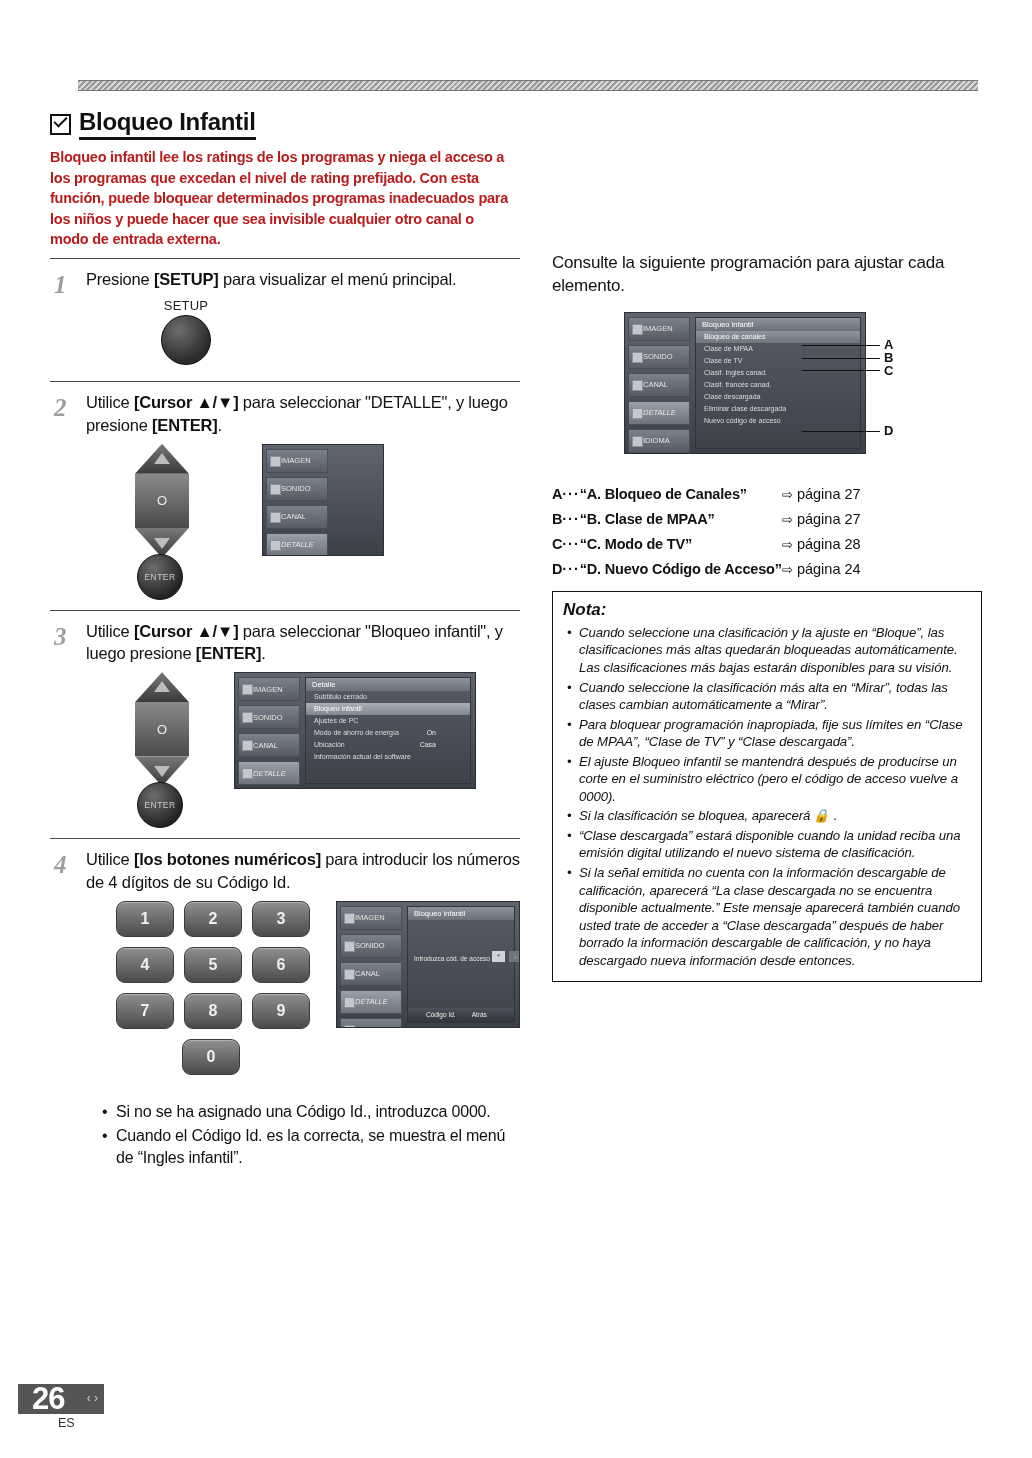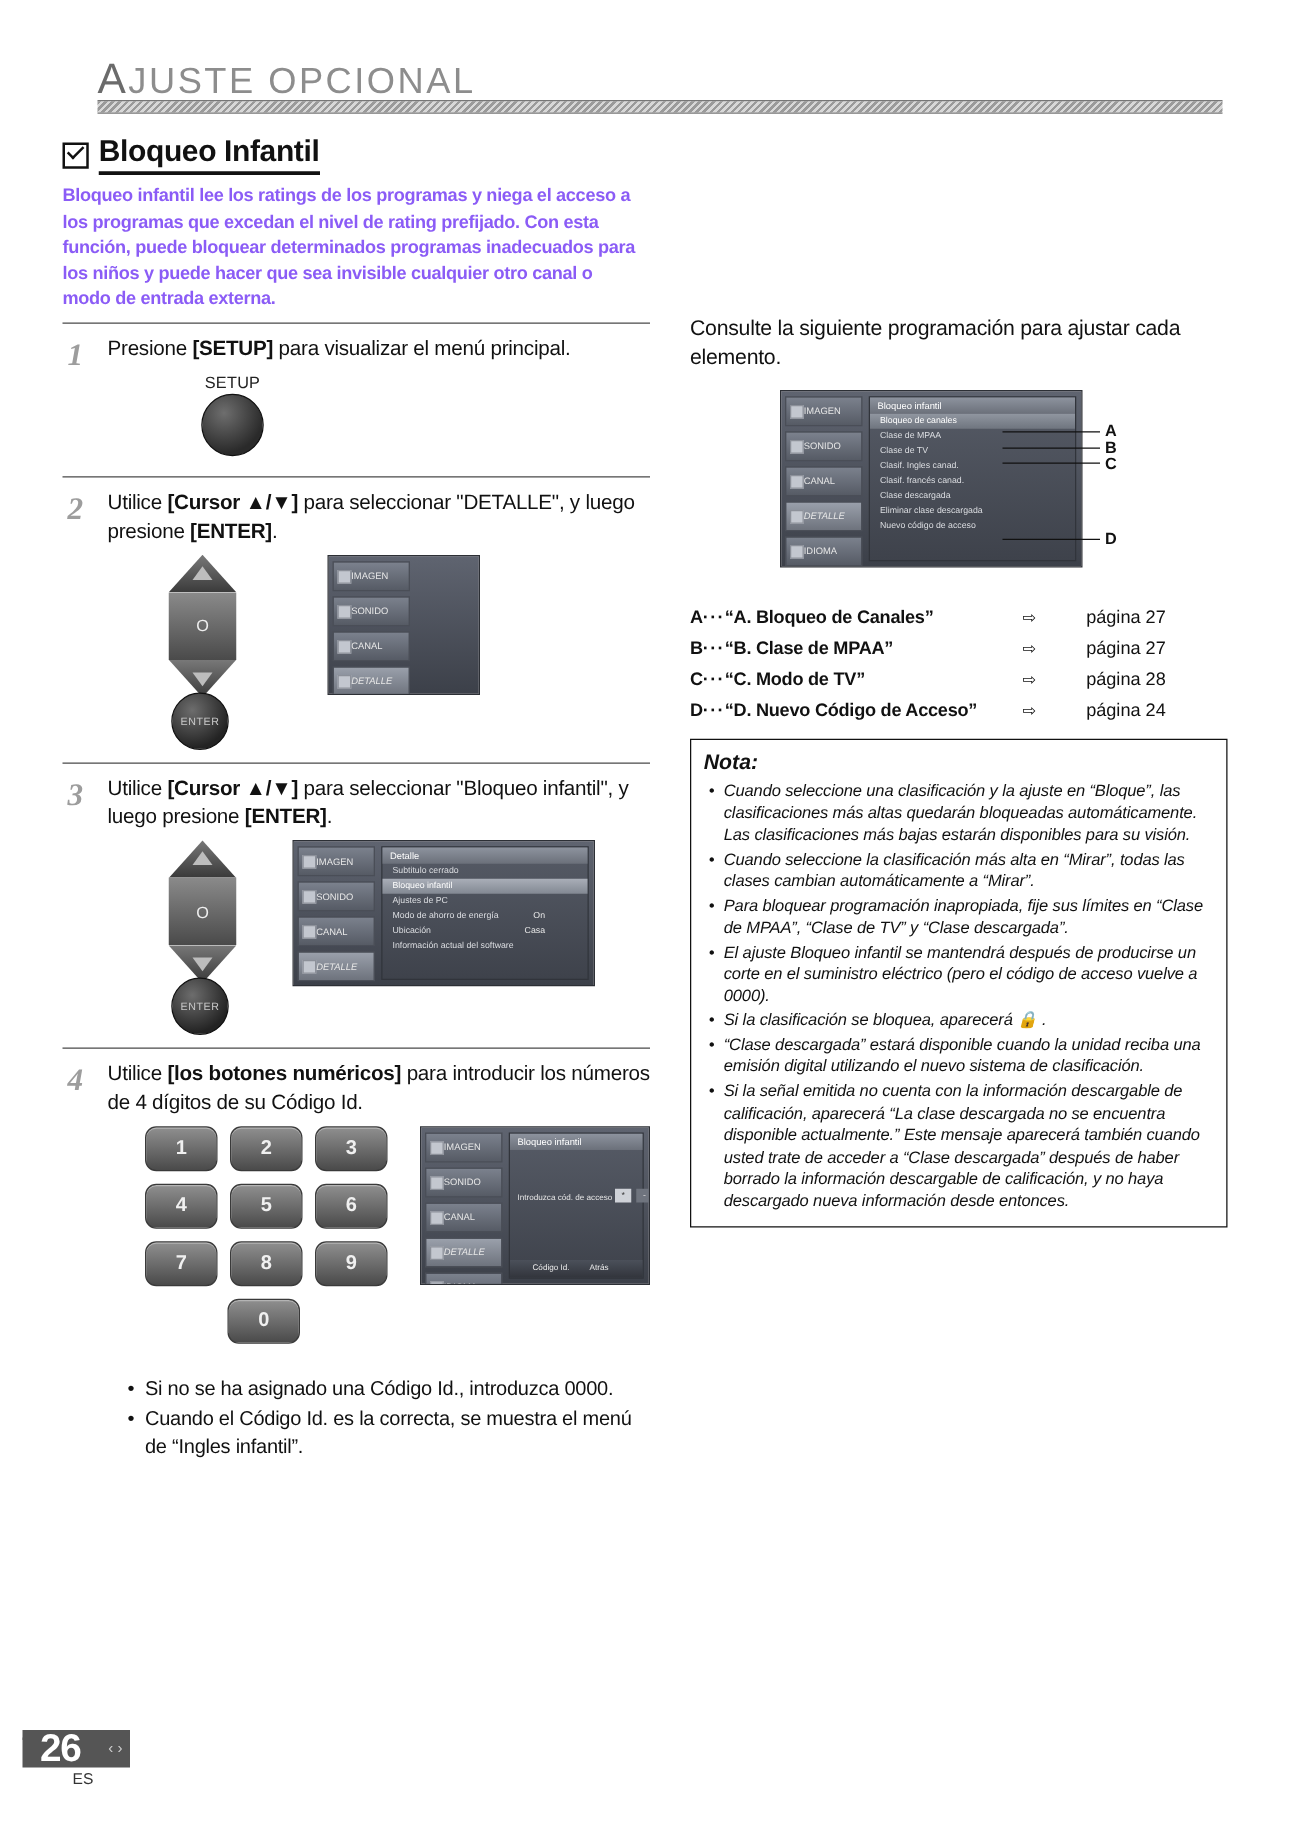--- a/index.html
+++ b/index.html
@@ -85,21 +85,21 @@
   }
   .sec-title .txt {
     border-bottom: 3px solid #111;
     padding-bottom: 1px;
   }
   .sec-body {
     margin-top: 7px;
     font-size: 14.5px;
     font-weight: bold;
     line-height: 1.42;
-    color: #8b5cf6;
+    color: #b91c1c;
     letter-spacing: -0.25px;
     width: 460px;
   }
 
   
   .colL { position: absolute; left: 50px; top: 258px; width: 470px; }
   .colR { position: absolute; left: 552px; top: 252px; width: 430px; }
 
   
   .step {
@@ -233,21 +233,21 @@
   }
   .leadlbl {
     position: absolute; font-size: 13px; font-weight: bold; color: #111;
   }
 
   
   .rintro { font-size: 17px; line-height: 1.35; color: #111; letter-spacing: -0.2px; }
   .abcd { margin-top: 14px; }
   .abcd-row {
     display: flex; align-items: baseline;
-    font-size: 14.5px; margin-bottom: 9px; color: #111; gap: 36px;
+    font-size: 14.5px; margin-bottom: 9px; color: #111;
   }
   .abcd-row .k { font-weight: bold; width: 230px; letter-spacing: -0.2px;}
   .abcd-row .k .dots { letter-spacing: 1px; font-weight: bold; }
   .abcd-row .p { font-size: 14.5px; }
   .arrowg { font-size: 13px; margin-right: 4px; color: #111; }
 
   
   .nota {
     margin-top: 14px;
     border: 1.5px solid #111;
@@ -304,21 +304,20 @@
     position: absolute; left: 0; top: 6px; width: 16px; height: 2px;
     background: repeating-linear-gradient(90deg,#777 0 2px, transparent 2px 4px);
   }
 </style>
 </head>
 <body>
 
 <div class="page">
 
   <div class="hdr">
-    <div class="hdr-title"><span class="cap">A</span><span>JUSTE OPCIONAL</span></div>
     <div class="hdr-rule"></div>
   </div>
 
   <div class="sec">
     <div class="sec-title">
       <span class="tbox"></span>
       <span class="txt">Bloqueo Infantil</span>
     </div>
     <div class="sec-body">Bloqueo infantil lee los ratings de los programas y niega el acceso a los programas que excedan el nivel de rating prefijado. Con esta función, puede bloquear determinados programas inadecuados para los niños y puede hacer que sea invisible cualquier otro canal o modo de entrada externa.</div>
   </div>

